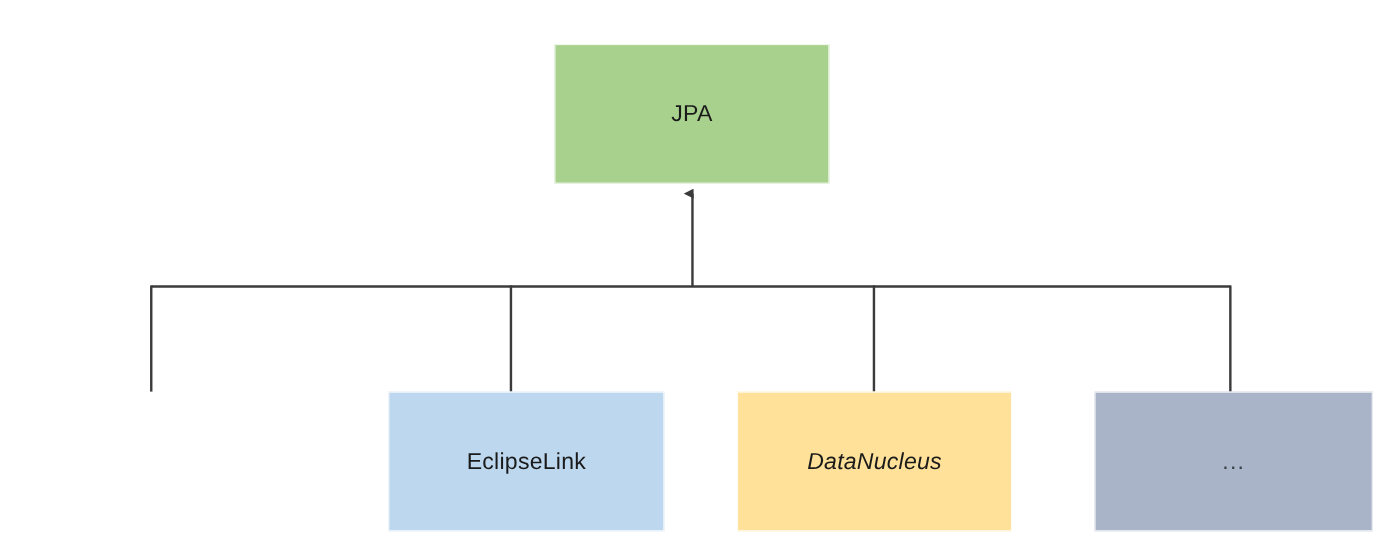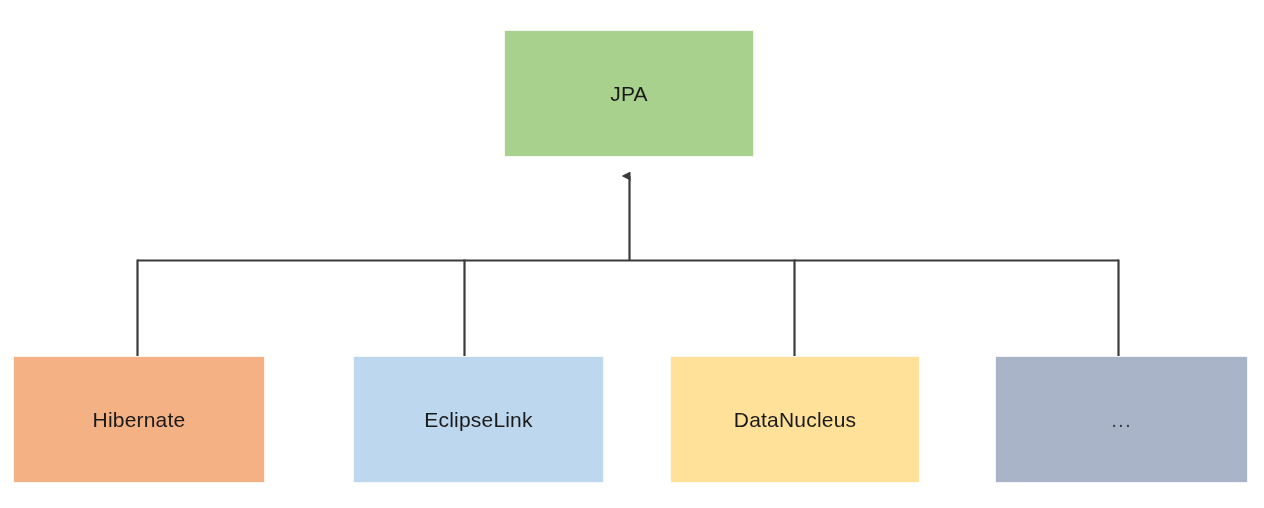--- a/index.html
+++ b/index.html
@@ -30,41 +30,42 @@
     line-height: 1;
     white-space: nowrap;
   }
   .node-label.ellipsis-label {
     font-size: 21px;
     letter-spacing: 1px;
     color: #3a3f4a;
   }
   #jpa-node {
     left: 504px;
-    top: 30px;
+    top: 40px;
     width: 250px;
     height: 127px;
   }
   #hibernate-node {
     left: 13px;
     top: 356px;
     width: 252px;
     height: 127px;
   }
   #eclipselink-node {
     left: 353px;
     top: 356px;
     width: 251px;
     height: 127px;
   }
   #datanucleus-node {
     left: 670px;
     top: 356px;
     width: 250px;
     height: 127px;
+    font-style: italic;
   }
   #other-node {
     left: 995px;
     top: 356px;
     width: 253px;
     height: 127px;
   }
   #connector-layer {
     position: absolute;
     left: 0;
@@ -93,23 +94,20 @@
     <line x1="137.5" y1="259.5" x2="137.5" y2="356" stroke="#3B3B3B" stroke-width="2.2"></line>
     <line x1="464.5" y1="259.5" x2="464.5" y2="356" stroke="#3B3B3B" stroke-width="2.2"></line>
     <line x1="794.5" y1="259.5" x2="794.5" y2="356" stroke="#3B3B3B" stroke-width="2.2"></line>
     <line x1="1118.5" y1="259.5" x2="1118.5" y2="356" stroke="#3B3B3B" stroke-width="2.2"></line>
   </svg>
 
   <div class="node-box" id="jpa-node" style="background: rgb(169, 209, 142);">
     <span class="node-label" style="color: rgb(26, 26, 26);">JPA</span>
   </div>
 
-  <div class="node-box" id="hibernate-node" style="background: rgb(244, 177, 131);">
-    <span class="node-label" style="color: rgb(26, 26, 26);">Hibernate</span>
-  </div>
 
   <div class="node-box" id="eclipselink-node" style="background: rgb(189, 215, 238);">
     <span class="node-label" style="color: rgb(26, 26, 26);">EclipseLink</span>
   </div>
 
   <div class="node-box" id="datanucleus-node" style="background: rgb(255, 225, 153);">
     <span class="node-label" style="color: rgb(26, 26, 26);">DataNucleus</span>
   </div>
 
   <div class="node-box" id="other-node" style="background: rgb(170, 180, 200);">

